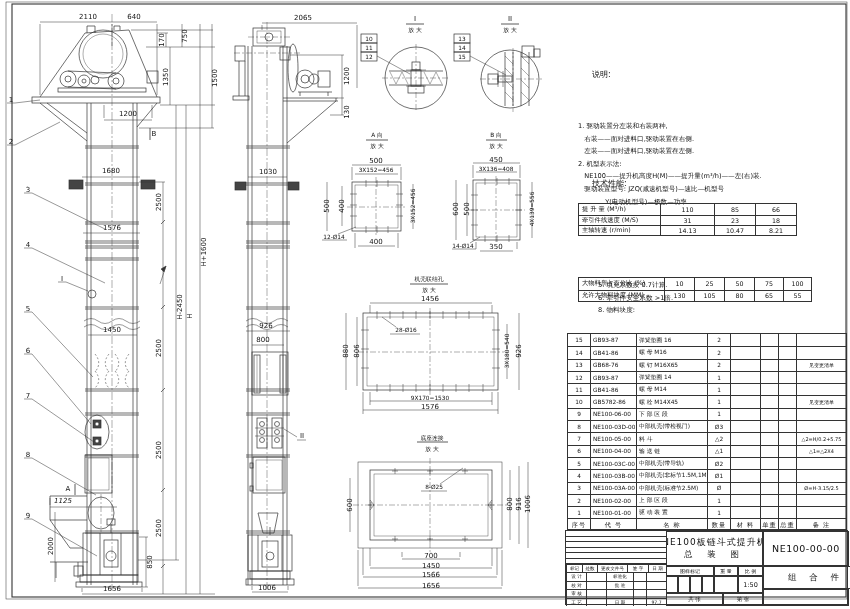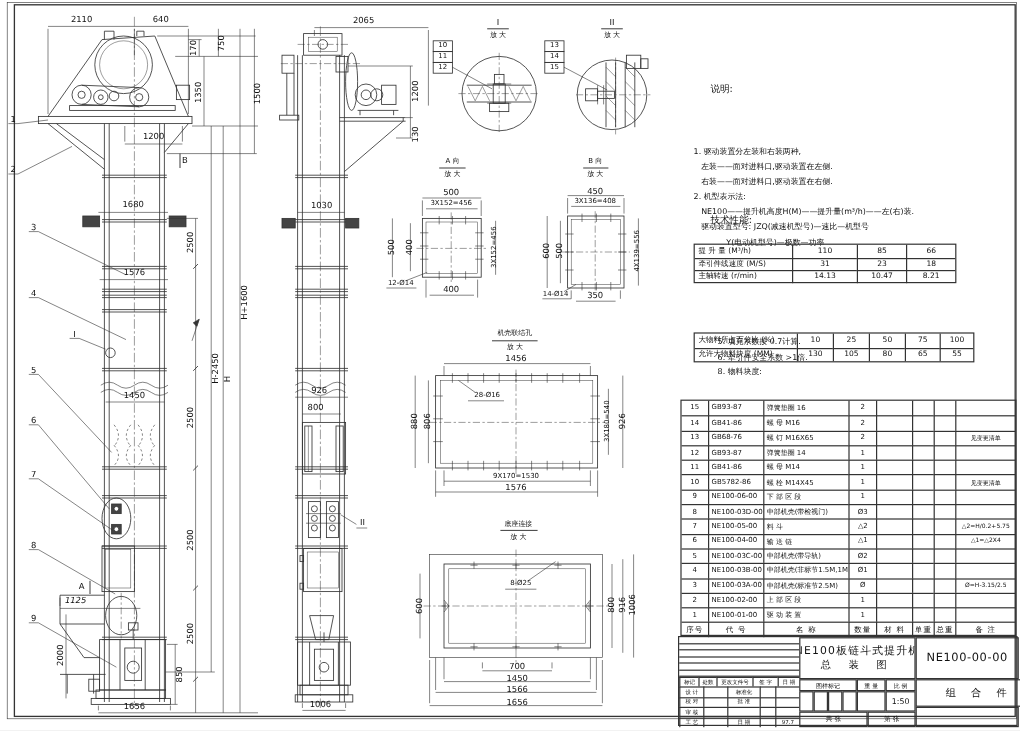--- a/index.html
+++ b/index.html
@@ -246,21 +246,21 @@
       <path d="M392,471H398 M395,468V474 M427,471H433 M430,468V474 M462,471H468 M465,468V474 M392,539H398 M395,536V542 M427,539H433 M430,536V542 M462,539H468 M465,536V542 M368,505H374 M371,502V508 M488,505H494 M491,502V508" stroke-width="0.5"></path>
       <path d="M370,500 l4,5 l-4,5 M492,500 l-4,5 l4,5" stroke-width="0.5"></path>
       <path d="M430,458 V552 M353,505 H507" stroke-width="0.4" stroke-dasharray="6 2 2 2"></path>
       <path d="M440,484 L463,468 M421,491 H447" stroke-width="0.5"></path>
       <path d="M350,478 V532 M510,470 V540 M519,466 V544 M528,462 V548" stroke-width="0.5"></path>
       <path d="M402,559 H460 M370,568 H492 M363,577 H497 M358,588 H502 M402,552 V557 M460,552 V557 M370,548 V566 M492,548 V566 M363,548 V575 M497,548 V575 M358,550 V586 M502,550 V586" stroke-width="0.5"></path>
     </g>
   </svg>
 
   <div id="ann">
-      <span class="dim" style="left: 68px; top: 17px;">2110</span>
+      <span class="dim" style="left: 88px; top: 17px;">2110</span>
       <span class="dim" style="left: 134px; top: 17px;">640</span>
       <span class="dim rot" style="left: 162px; top: 40px;">170</span>
       <span class="dim rot" style="left: 185px; top: 36px;">750</span>
       <span class="dim rot" style="left: 166px; top: 77px;">1350</span>
       <span class="dim rot" style="left: 215px; top: 78px;">1500</span>
       <span class="dim" style="left: 128px; top: 114px;">1200</span>
       <span class="dim" style="left: 154px; top: 134px;">B</span>
       <span class="dim" style="left: 111px; top: 171px;">1680</span>
       <span class="dim rot" style="left: 159px; top: 202px;">2500</span>
       <span class="dim" style="left: 112px; top: 228px;">1576</span>
@@ -340,21 +340,21 @@
       <span class="dim rot" style="left: 519px; top: 504px;">916</span>
       <span class="dim rot" style="left: 528px; top: 504px;">1006</span>
       <span class="dim" style="left: 431px; top: 556px;">700</span>
       <span class="dim" style="left: 431px; top: 566px;">1450</span>
       <span class="dim" style="left: 431px; top: 575px;">1566</span>
       <span class="dim" style="left: 431px; top: 586px;">1656</span>
     </div>
 
   <div class="tblock" style="left:578px;top:30px">
     <div class="tb-title" style="padding-left:14px">说明:</div>
-    <div id="notes-lines"><div class="note-line">1. 驱动装置分左装和右装两种,</div><div class="note-line">   左装——面对进料口,驱动装置在左侧.</div><div class="note-line">   右装——面对进料口,驱动装置在右侧.</div><div class="note-line">2. 机型表示法:</div><div class="note-line">   NE100——提升机高度H(M)——提升量(m³/h)——左(右)装.</div><div class="note-line">   驱动装置型号: JZQ(减速机型号)—速比—机型号</div><div class="note-line">             Y(电动机型号)—极数—功率</div></div>
+    <div id="notes-lines"><div class="note-line">1. 驱动装置分左装和右装两种,</div><div class="note-line">   右装——面对进料口,驱动装置在右侧.</div><div class="note-line">   左装——面对进料口,驱动装置在左侧.</div><div class="note-line">2. 机型表示法:</div><div class="note-line">   NE100——提升机高度H(M)——提升量(m³/h)——左(右)装.</div><div class="note-line">   驱动装置型号: JZQ(减速机型号)—速比—机型号</div><div class="note-line">             Y(电动机型号)—极数—功率</div></div>
   </div>
 
   <div class="tblock" style="left:578px;top:139px">
     <div class="tb-title" style="padding-left:14px">技术性能:</div>
   </div>
   <div id="table1" class="grid">
       <div class="cell c0 lab r0">提 升 量  (M³/h)</div>
       <div class="cell r0">110</div>
       <div class="cell r0">85</div>
       <div class="cell r0">66</div>

